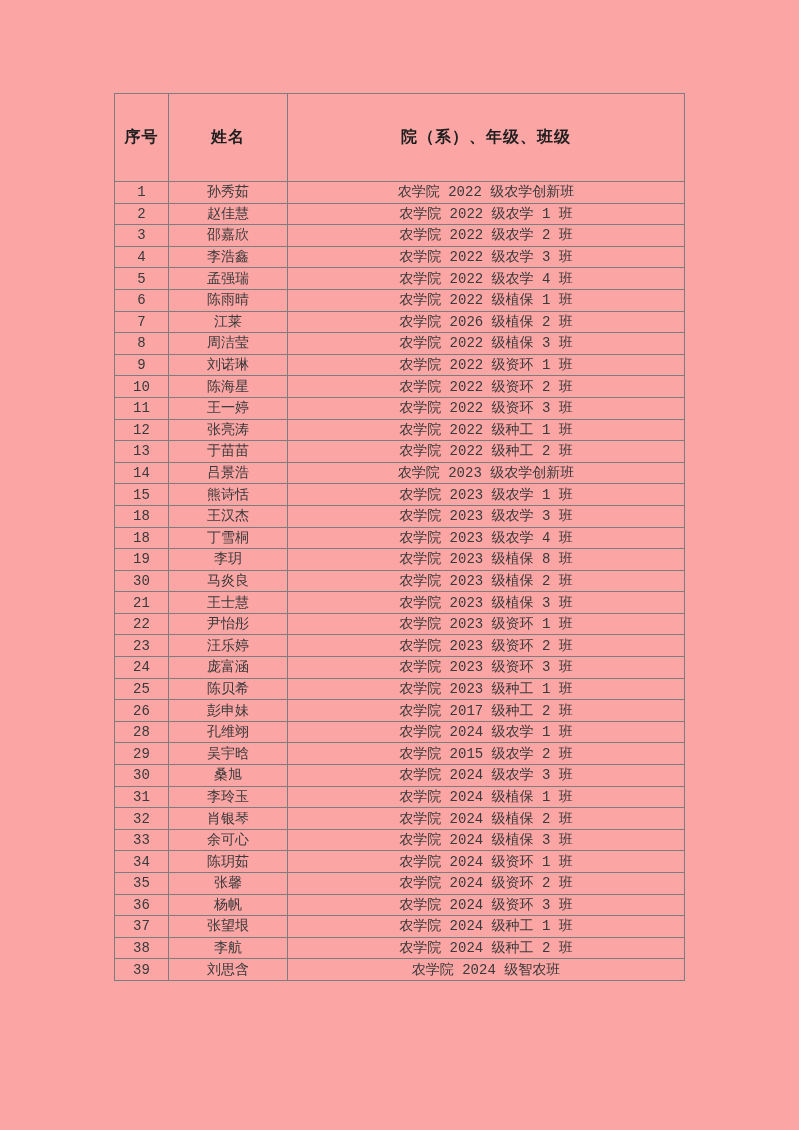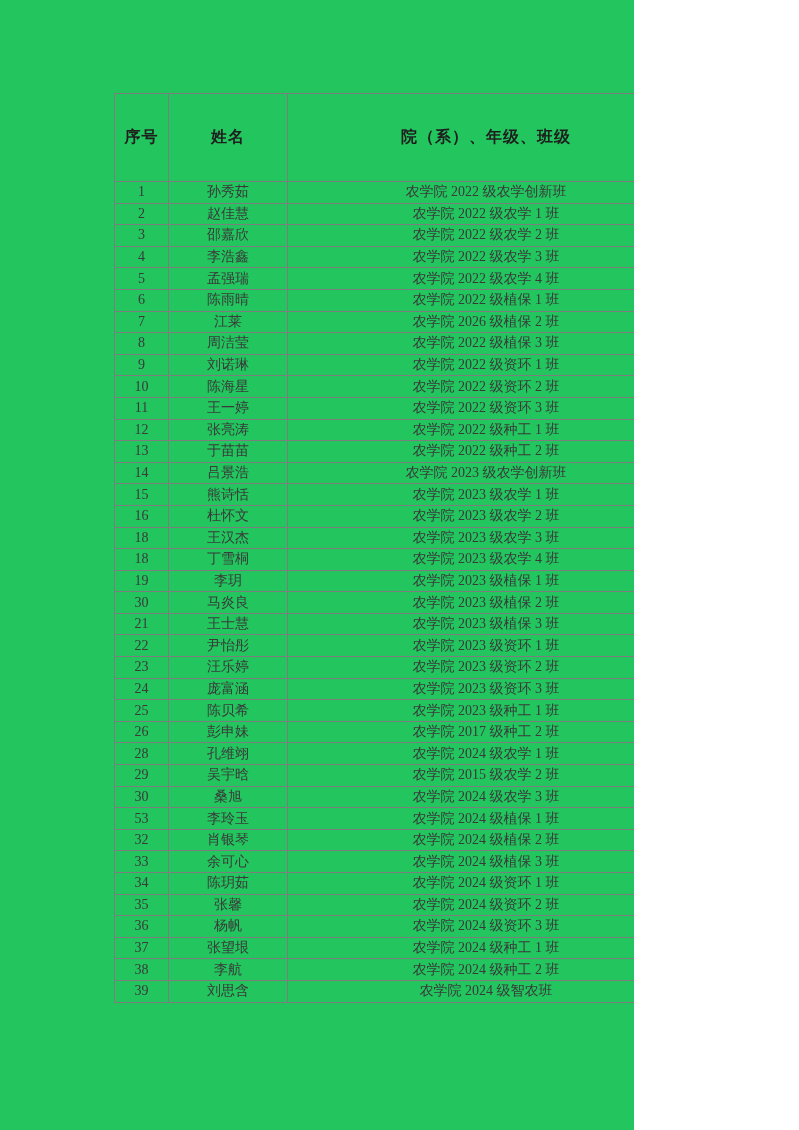--- a/index.html
+++ b/index.html
@@ -2,25 +2,25 @@
 <html><head>
 <meta charset="utf-8">
 <style>
   html, body {
     margin: 0;
     padding: 0;
     background: #ffffff;
   }
   .page {
     position: relative;
-    width: 634px;
+    width: 799px;
     height: 1130px;
-    background: #22c55e;
+    background: #fca5a5;
     overflow: hidden;
-    font-family: Liberation Serif, serif;
+    font-family: Liberation Mono, monospace;
   }
   table.roster {
     position: absolute;
     left: 114px;
     top: 93px;
     width: 571px;
     border-collapse: collapse;
     table-layout: fixed;
   }
   table.roster th,
@@ -148,42 +148,37 @@
     <td class="col-name">吕景浩</td>
     <td class="col-class">农学院 2023 级农学创新班</td>
   </tr>
 
   <tr>
     <td class="col-no">15</td>
     <td class="col-name">熊诗恬</td>
     <td class="col-class">农学院 2023 级农学 1 班</td>
   </tr>
 
-  <tr>
-    <td class="col-no">16</td>
-    <td class="col-name">杜怀文</td>
-    <td class="col-class">农学院 2023 级农学 2 班</td>
-  </tr>
 
   <tr>
     <td class="col-no">18</td>
     <td class="col-name">王汉杰</td>
     <td class="col-class">农学院 2023 级农学 3 班</td>
   </tr>
 
   <tr>
     <td class="col-no">18</td>
     <td class="col-name">丁雪桐</td>
     <td class="col-class">农学院 2023 级农学 4 班</td>
   </tr>
 
   <tr>
     <td class="col-no">19</td>
     <td class="col-name">李玥</td>
-    <td class="col-class">农学院 2023 级植保 1 班</td>
+    <td class="col-class">农学院 2023 级植保 8 班</td>
   </tr>
 
   <tr>
     <td class="col-no">30</td>
     <td class="col-name">马炎良</td>
     <td class="col-class">农学院 2023 级植保 2 班</td>
   </tr>
 
   <tr>
     <td class="col-no">21</td>
@@ -234,21 +229,21 @@
     <td class="col-class">农学院 2015 级农学 2 班</td>
   </tr>
 
   <tr>
     <td class="col-no">30</td>
     <td class="col-name">桑旭</td>
     <td class="col-class">农学院 2024 级农学 3 班</td>
   </tr>
 
   <tr>
-    <td class="col-no">53</td>
+    <td class="col-no">31</td>
     <td class="col-name">李玲玉</td>
     <td class="col-class">农学院 2024 级植保 1 班</td>
   </tr>
 
   <tr>
     <td class="col-no">32</td>
     <td class="col-name">肖银琴</td>
     <td class="col-class">农学院 2024 级植保 2 班</td>
   </tr>
 

